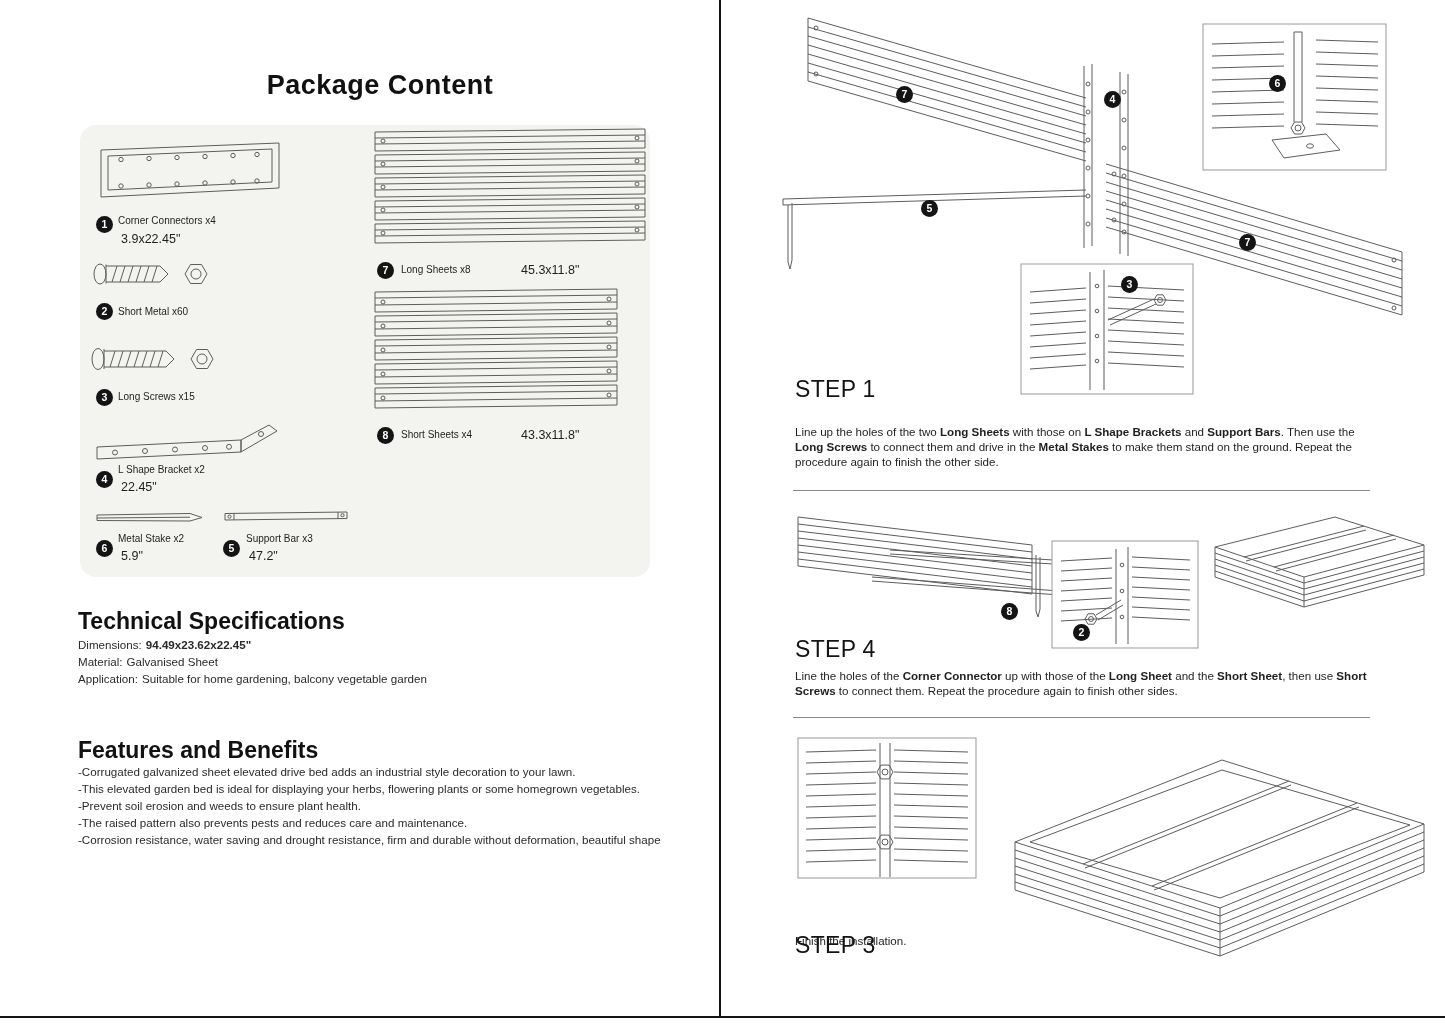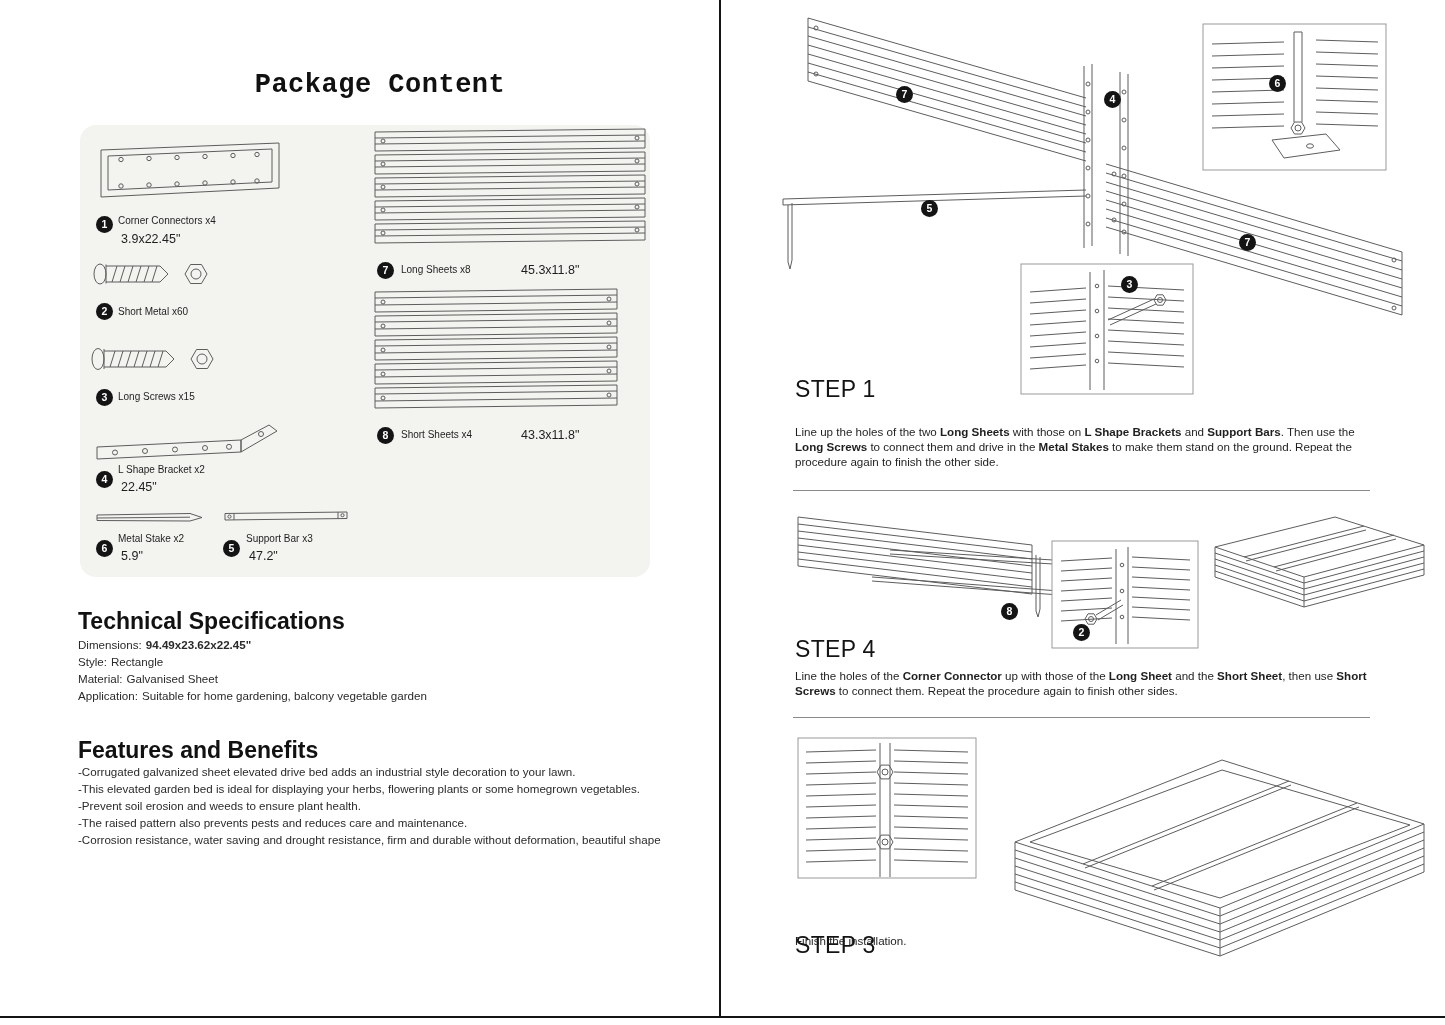--- a/index.html
+++ b/index.html
@@ -26,21 +26,21 @@
   .b { font-weight:700; }
   .vrule { position:absolute; background:#141414; }
   .hrule { position:absolute; background:#8a8a8a; height:1px; }
   svg { display:block; }
 </style>
 </head>
 <body>
 
 <div id="page">
 
-  <div class="abs page-title" style="left:30px; top:70px; width:700px;font-family:Liberation Mono, monospace;">Package Content</div>
+  <div class="abs page-title" style="left:30px; top:70px; width:700px;">Package Content</div>
 
   <div class="abs panel" style="left:80px; top:125px; width:570px; height:452px;"></div>
 
   <svg class="abs" style="left:95px; top:138px;" width="190" height="64" viewBox="0 0 190 64">
     <g stroke="#5d5d5d" fill="none" stroke-width="1">
       <polygon points="6,12 184,5 184,50 6,59"></polygon>
       <polygon points="13,18 177,11 177,44 13,52"></polygon>
       <circle cx="26" cy="21.5" r="2.2"></circle>
         <circle cx="54" cy="20.5" r="2.2"></circle>
         <circle cx="82" cy="19.5" r="2.2"></circle>
@@ -179,21 +179,20 @@
         <use href="#ssh" y="97"></use>
     </g>
   </svg>
   <div class="nb" style="left:377px; top:427px;">8</div>
   <div class="il" style="left:401px; top:427px;">Short Sheets x4</div>
   <div class="is" style="left:521px; top:427px;">43.3x11.8"</div>
 
   <div class="sh" style="left:78px; top:608px;">Technical Specifications</div>
   <div class="abs" style="left:78px; top:636px; width:600px;">
     <div class="tl"><span>Dimensions:</span><span class="specv b">94.49x23.62x22.45"</span></div>
-    <div class="tl"><span>Style:</span><span class="specv">Rectangle</span></div>
     <div class="tl"><span>Material:</span><span class="specv">Galvanised Sheet</span></div>
     <div class="tl"><span>Application:</span><span class="specv">Suitable for home gardening, balcony vegetable garden</span></div>
   </div>
 
   <div class="sh" style="left:78px; top:737px;">Features and Benefits</div>
   <div class="abs" style="left:78px; top:763px; width:620px;">
     <div class="tl">-Corrugated galvanized sheet elevated drive bed adds an industrial style decoration to your lawn.</div>
     <div class="tl">-This elevated garden bed is ideal for displaying your herbs, flowering plants or some homegrown vegetables.</div>
     <div class="tl">-Prevent soil erosion and weeds to ensure plant health.</div>
     <div class="tl">-The raised pattern also prevents pests and reduces care and maintenance.</div>

